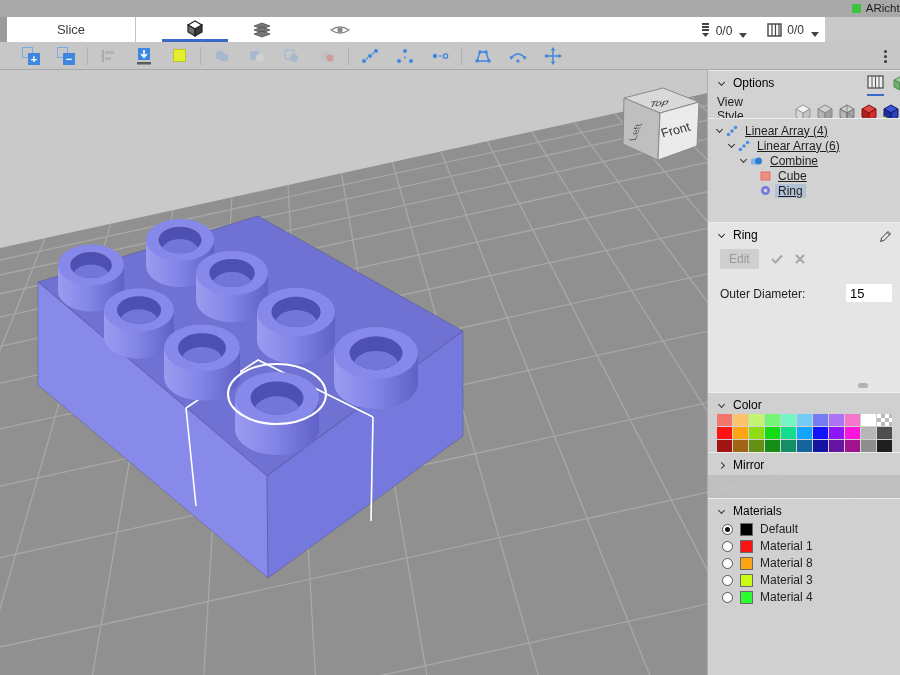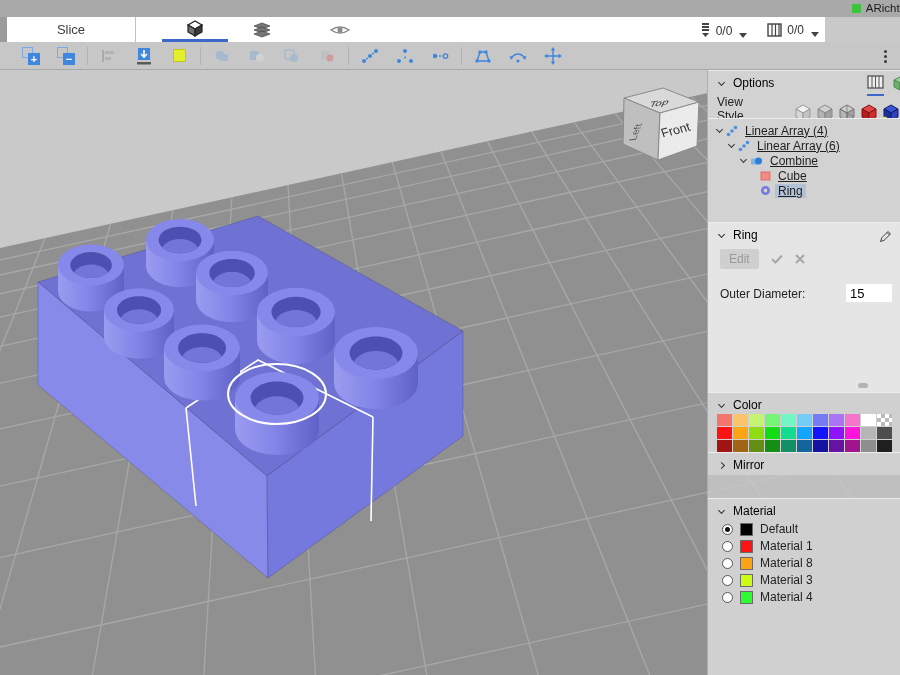--- a/index.html
+++ b/index.html
@@ -581,21 +581,21 @@
         <span class="swatch" style="background: rgb(160, 20, 142);"></span>
         <span class="swatch" style="background: rgb(142, 142, 142);"></span>
         <span class="swatch" style="background: rgb(31, 31, 31);"></span>
       </div>
   </div>
 
 
   <div class="panel semi" id="p-materials">
     <div class="phead">
       <span class="chev down"></span>
-      <span>Material</span>
+      <span>Materials</span>
     </div>
     <div class="mrow" style="top:23px">
       <span class="radio on"></span>
       <span class="mat-swatch" style="background: rgb(0, 0, 0);"></span>
       <span>Default</span>
     </div>
     <div class="mrow" style="top:40px">
       <span class="radio"></span>
       <span class="mat-swatch" style="background: rgb(252, 20, 20);"></span>
       <span>Material 1</span>

